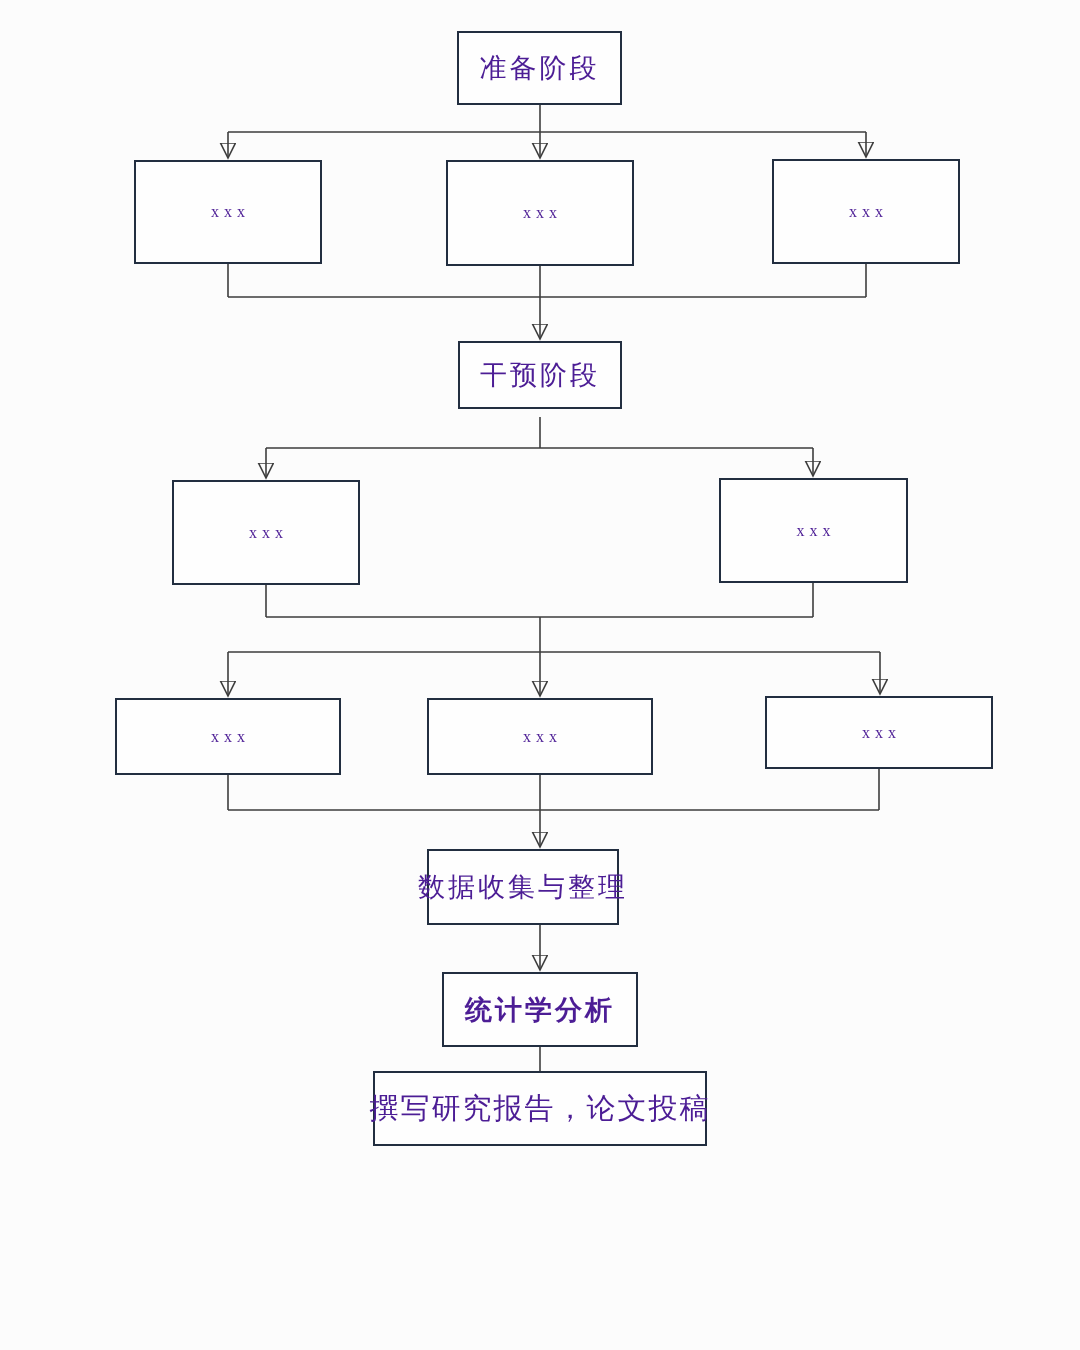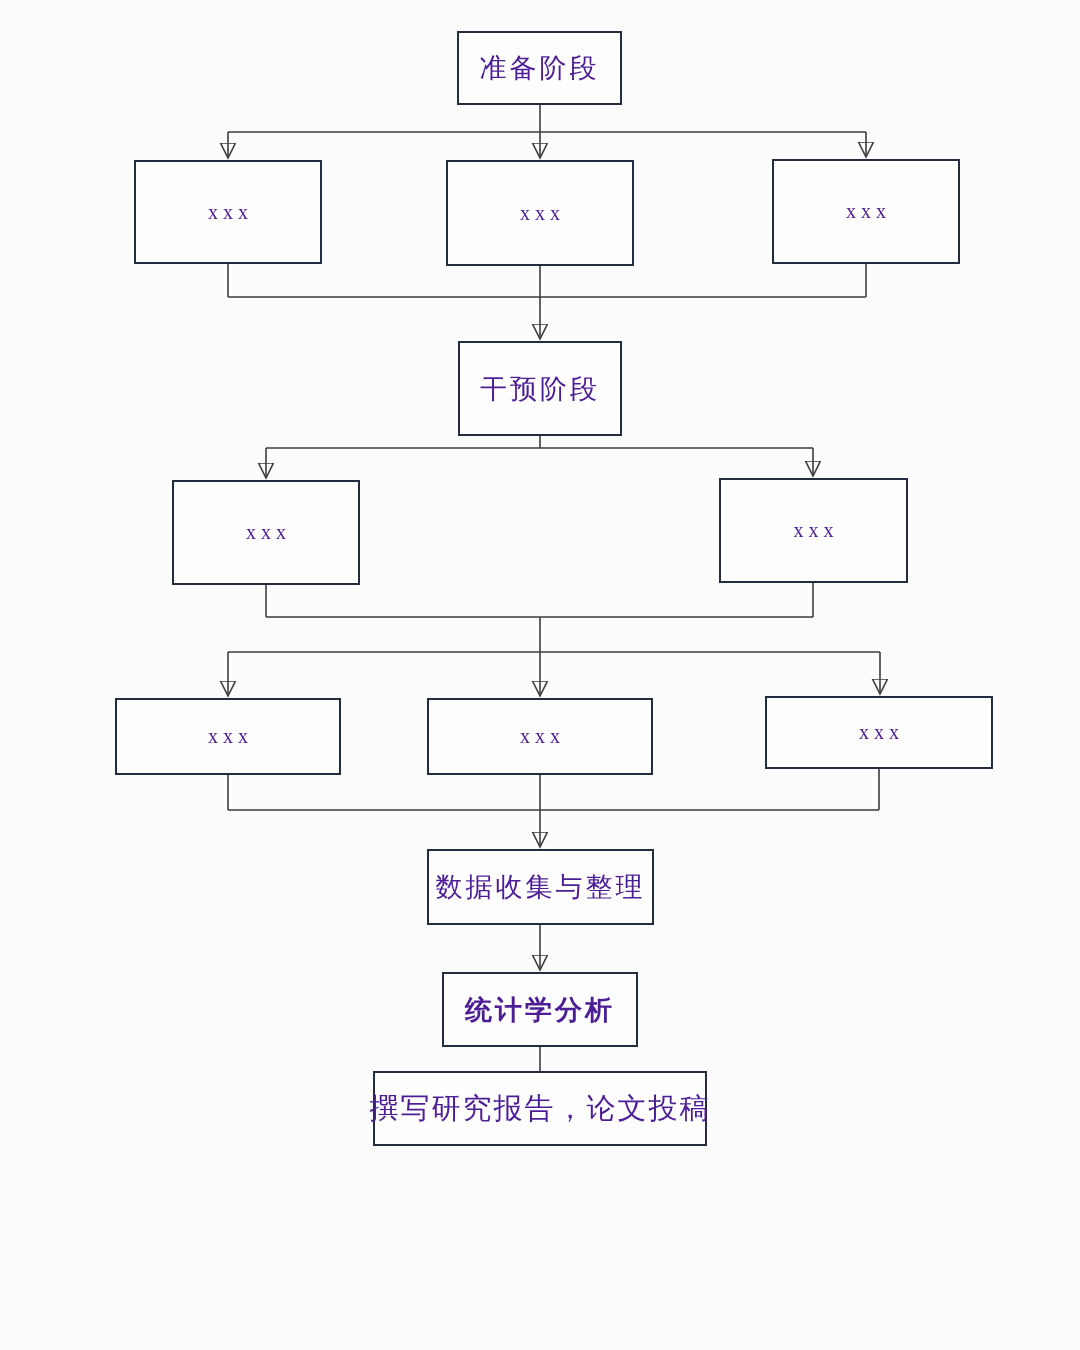--- a/index.html
+++ b/index.html
@@ -37,21 +37,21 @@
     justify-content: center;
     color: #4c1d95;
     text-align: center;
     white-space: nowrap;
   }
   .node.phase {
     font-size: 27px;
     letter-spacing: 3px;
   }
   .node.placeholder {
-    font-size: 20px;
+    font-size: 16px;
     letter-spacing: 5px;
     padding-left: 5px; 
   }
   .node.report {
     font-size: 29px;
     letter-spacing: 2px;
   }
 </style>
 </head>
 <body>
@@ -99,31 +99,31 @@
   </svg>
 
   <div class="node phase" style="left:457px; top:31px; width:165px; height:74px;">准备阶段</div>
 
   <div class="node placeholder" style="left:134px; top:160px; width:188px; height:104px;">xxx</div>
 
   <div class="node placeholder" style="left:446px; top:160px; width:188px; height:106px;">xxx</div>
 
   <div class="node placeholder" style="left:772px; top:159px; width:188px; height:105px;">xxx</div>
 
-  <div class="node phase" style="left:458px; top:341px; width:164px; height:95px;">干预阶段</div>
+  <div class="node phase" style="left:458px; top:341px; width:164px; height:68px;">干预阶段</div>
 
   <div class="node placeholder" style="left:172px; top:480px; width:188px; height:105px;">xxx</div>
 
   <div class="node placeholder" style="left:719px; top:478px; width:189px; height:105px;">xxx</div>
 
   <div class="node placeholder" style="left:115px; top:698px; width:226px; height:77px;">xxx</div>
 
   <div class="node placeholder" style="left:427px; top:698px; width:226px; height:77px;">xxx</div>
 
   <div class="node placeholder" style="left:765px; top:696px; width:228px; height:73px;">xxx</div>
 
-  <div class="node phase" style="left:427px; top:849px; width:227px; height:76px;">数据收集与整理</div>
+  <div class="node phase" style="left:427px; top:849px; width:192px; height:76px;">数据收集与整理</div>
 
   <div class="node phase" style="left:442px; top:972px; width:196px; height:75px;font-weight:bold;">统计学分析</div>
 
   <div class="node report" style="left:373px; top:1071px; width:334px; height:75px;">撰写研究报告，论文投稿</div>
 
 </div>
 
 </body></html>

